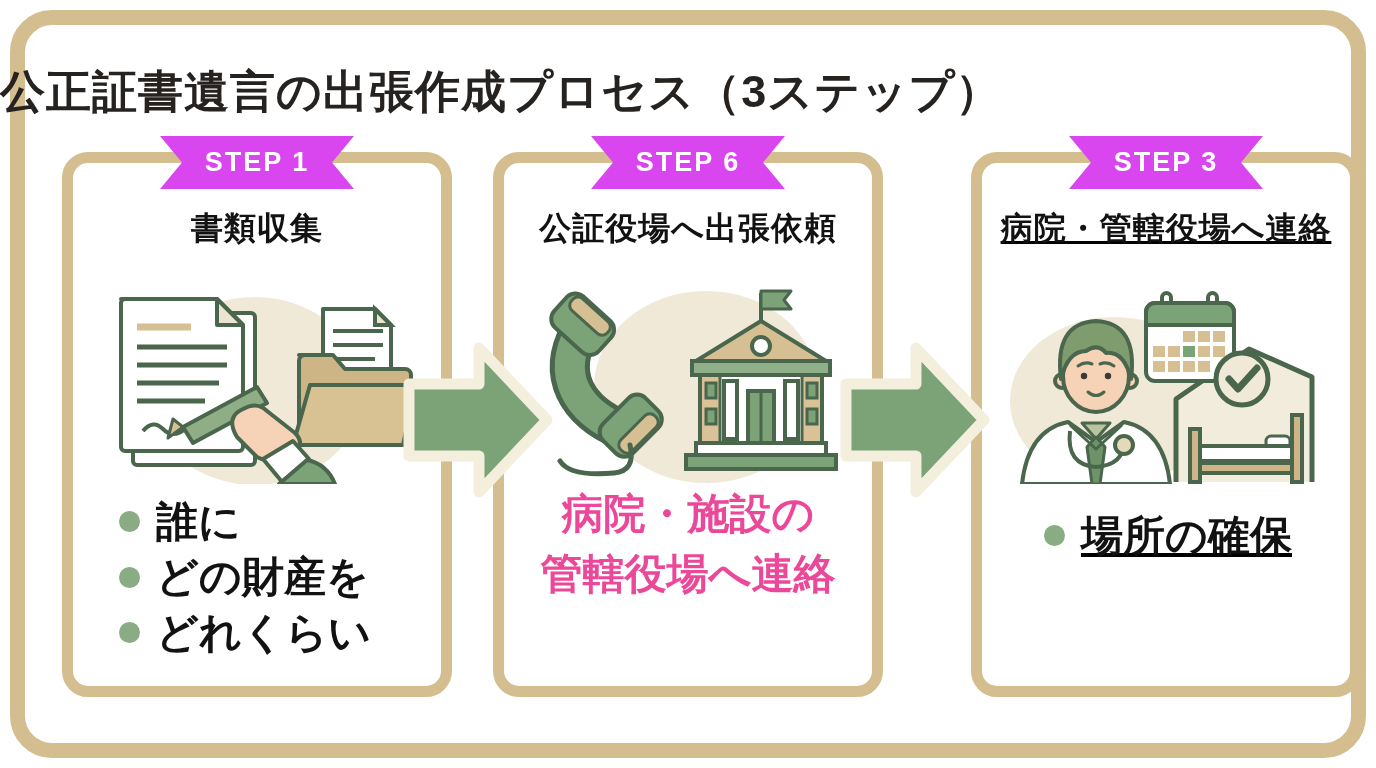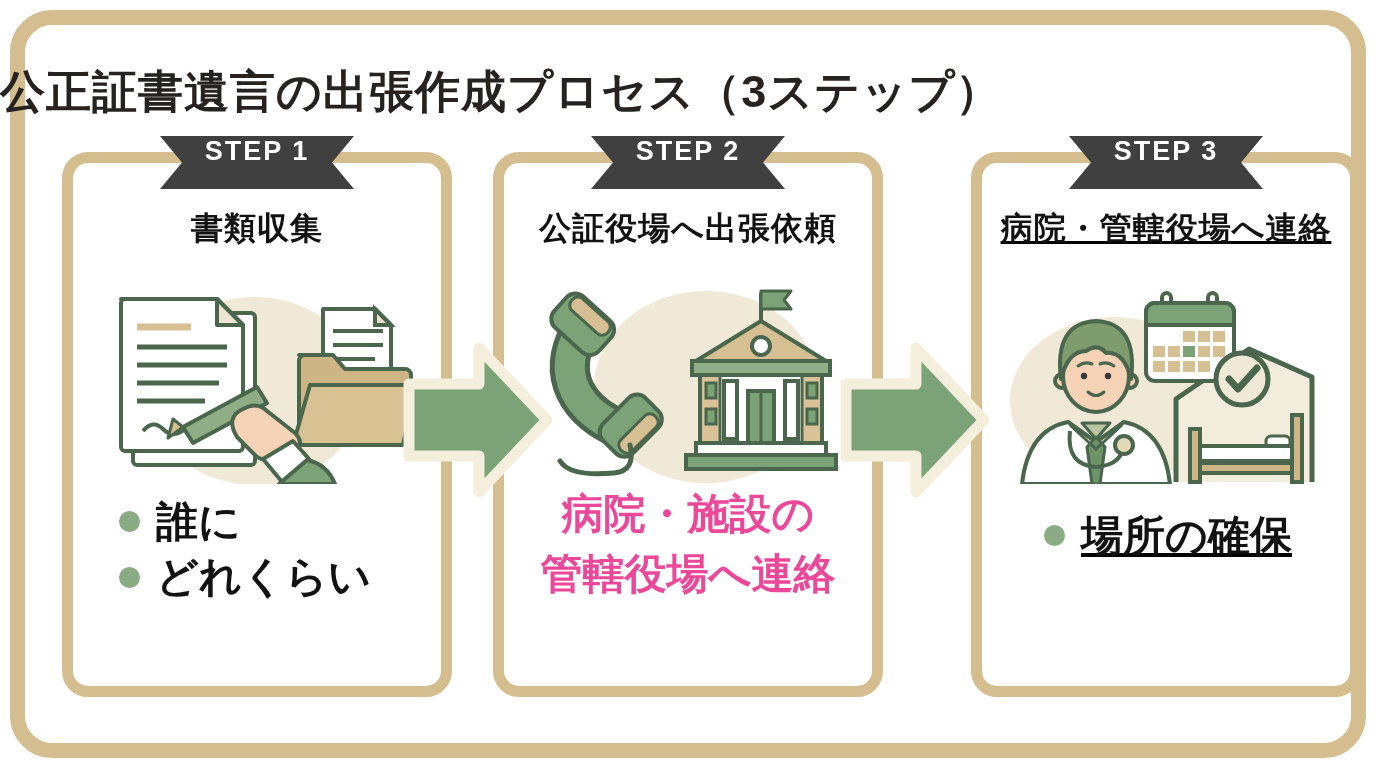--- a/index.html
+++ b/index.html
@@ -19,23 +19,23 @@
   }
   .card{
     position:absolute;top:152px;width:390px;height:545px;box-sizing:border-box;
     background:#ffffff;border:11px solid #d4bd8e;border-radius:26px;
   }
   #card-1{left:62px;}
   #card-2{left:493px;}
   #card-3{left:971px;text-decoration:underline;}
   .ribbon{
     position:absolute;top:-27px;left:50%;transform:translateX(-50%);
-    width:194px;height:53px;background:#404040;
+    width:194px;height:53px;background:#d946ef;
     clip-path:polygon(0 0,100% 0,calc(100% - 22px) 50%,100% 100%,0 100%,22px 50%);
-    display:flex;justify-content:center;
+    display:flex;align-items:center;justify-content:center;
     color:#ffffff;font-size:27px;font-weight:700;letter-spacing:2px;
   }
   .card-heading{
     margin:20px 8px 0 8px;height:92px;
     display:flex;flex-direction:column;justify-content:center;
     text-align:center;font-size:32px;font-weight:900;color:#121212;
     line-height:1.3;letter-spacing:1px;
   }
   .illo{height:205px;margin-top:4px;display:flex;justify-content:center;}
   .illo svg{width:340px;height:205px;}
@@ -103,28 +103,32 @@
       </g>
     </svg>
   </div>
   <ul class="bullets">
     <li>
         <span class="dot"></span>
         <span>誰に</span>
       </li>
     <li>
         <span class="dot"></span>
+        <span>どの財産を</span>
+      </li>
+    <li>
+        <span class="dot"></span>
         <span>どれくらい</span>
       </li>
   </ul>
 </section>
 
 <section class="card" id="card-2">
   <div class="ribbon">
-    <span>STEP 2</span>
+    <span>STEP 6</span>
   </div>
   <h2 class="card-heading">
     <span>公証役場へ出張依頼</span>
   </h2>
   <div class="illo">
     <svg viewBox="0 0 340 205">
       <ellipse cx="188" cy="108" rx="112" ry="96" fill="#f0e9d8"></ellipse>
       <g>
         <path d="M62 52 C 38 96 58 132 106 152" fill="none" stroke="#4a664d" stroke-width="40" stroke-linecap="round"></path>
         <path d="M62 52 C 38 96 58 132 106 152" fill="none" stroke="#7ba377" stroke-width="30" stroke-linecap="round"></path>

